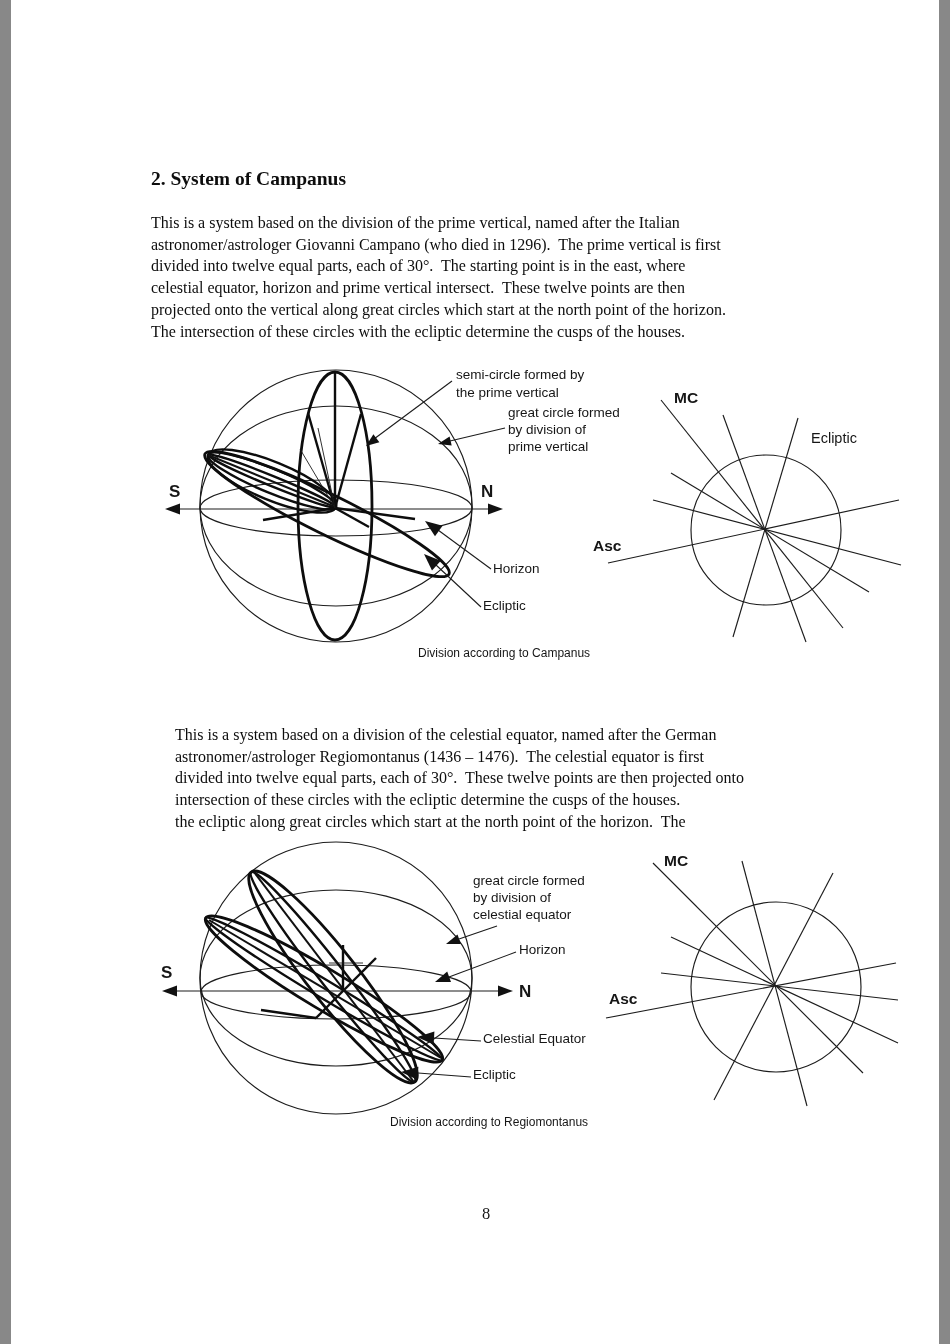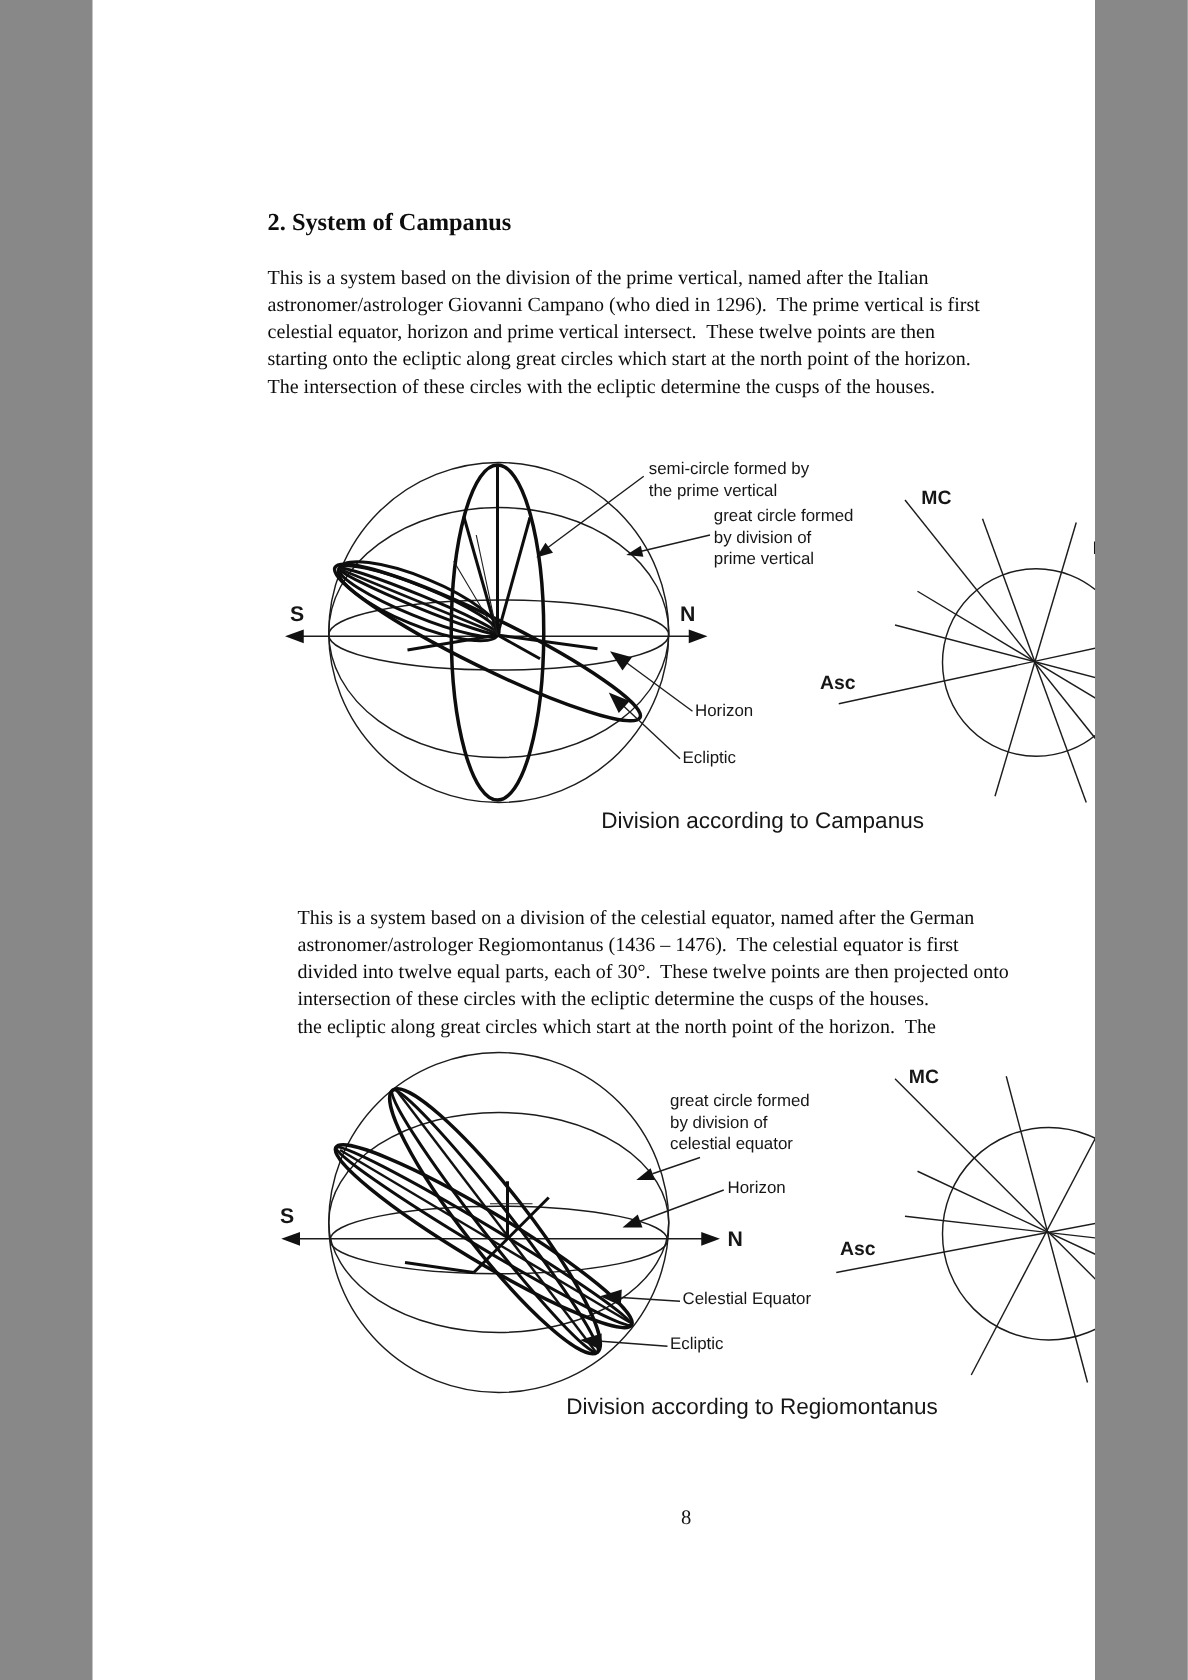--- a/index.html
+++ b/index.html
@@ -1,29 +1,29 @@
 <!DOCTYPE html>
 <html><head>
 <meta charset="utf-8">
 <style>
   html,body{margin:0;padding:0;background:#888;}
   .page{
-    position:relative;width:802px;height:1344px;background:#ffffff;
+    position:relative;width:928px;height:1344px;background:#ffffff;
     margin:0 auto;overflow:hidden;
     font-family:"Liberation Serif", serif;color:#111;
   }
   .abs{position:absolute;}
   .heading{
     font-family:"Liberation Serif", serif;font-weight:bold;font-size:19.5px;
     white-space:pre;color:#0d0d0d;
   }
   .bodytext{font-family:"Liberation Serif", serif;font-size:16px;line-height:21.7px;color:#0d0d0d;}
   .bodytext .ln{white-space:pre;}
   .caption{
-    font-family:"Liberation Sans", sans-serif;font-size:18px;color:#161616;white-space:pre;
+    font-family:"Liberation Sans", sans-serif;font-size:12px;color:#161616;white-space:pre;
   }
   .pagenum{
     font-family:"Liberation Serif", serif;font-size:16.5px;color:#161616;
     width:950px;text-align:center;
   }
   svg{position:absolute;left:0;top:0;}
   svg .thin{fill:none;stroke:#1c1c1c;stroke-width:1.15;}
   svg .thin2{fill:none;stroke:#1c1c1c;stroke-width:0.9;}
   svg .med{fill:none;stroke:#111;stroke-width:2;}
   svg .bold{fill:none;stroke:#0d0d0d;stroke-width:2.4;}
@@ -39,22 +39,23 @@
 </head>
 <body>
 
 <div class="page">
 
   <div class="abs heading" style="left:140px;top:168px;">2. System of Campanus</div>
 
   <div class="abs bodytext" style="left:140px;top:212px;">
     <div class="ln">This is a system based on the division of the prime vertical, named after the Italian</div>
     <div class="ln">astronomer/astrologer Giovanni Campano (who died in 1296).  The prime vertical is first</div>
+    <div class="ln">divided into twelve equal parts, each of 30°.  The starting point is in the east, where</div>
     <div class="ln">celestial equator, horizon and prime vertical intersect.  These twelve points are then</div>
-    <div class="ln">starting onto the ecliptic along great circles which start at the north point of the horizon.</div>
+    <div class="ln">projected onto the vertical along great circles which start at the north point of the horizon.</div>
     <div class="ln">The intersection of these circles with the ecliptic determine the cusps of the houses.</div>
   </div>
 
   <svg width="950" height="1344" viewBox="0 0 950 1344">
 
     <g>
       <circle class="thin" cx="325" cy="506" r="136"></circle>
       <ellipse class="thin" cx="325" cy="508" rx="136" ry="28"></ellipse>
       <ellipse class="thin" cx="325" cy="506" rx="136" ry="100"></ellipse>
 

